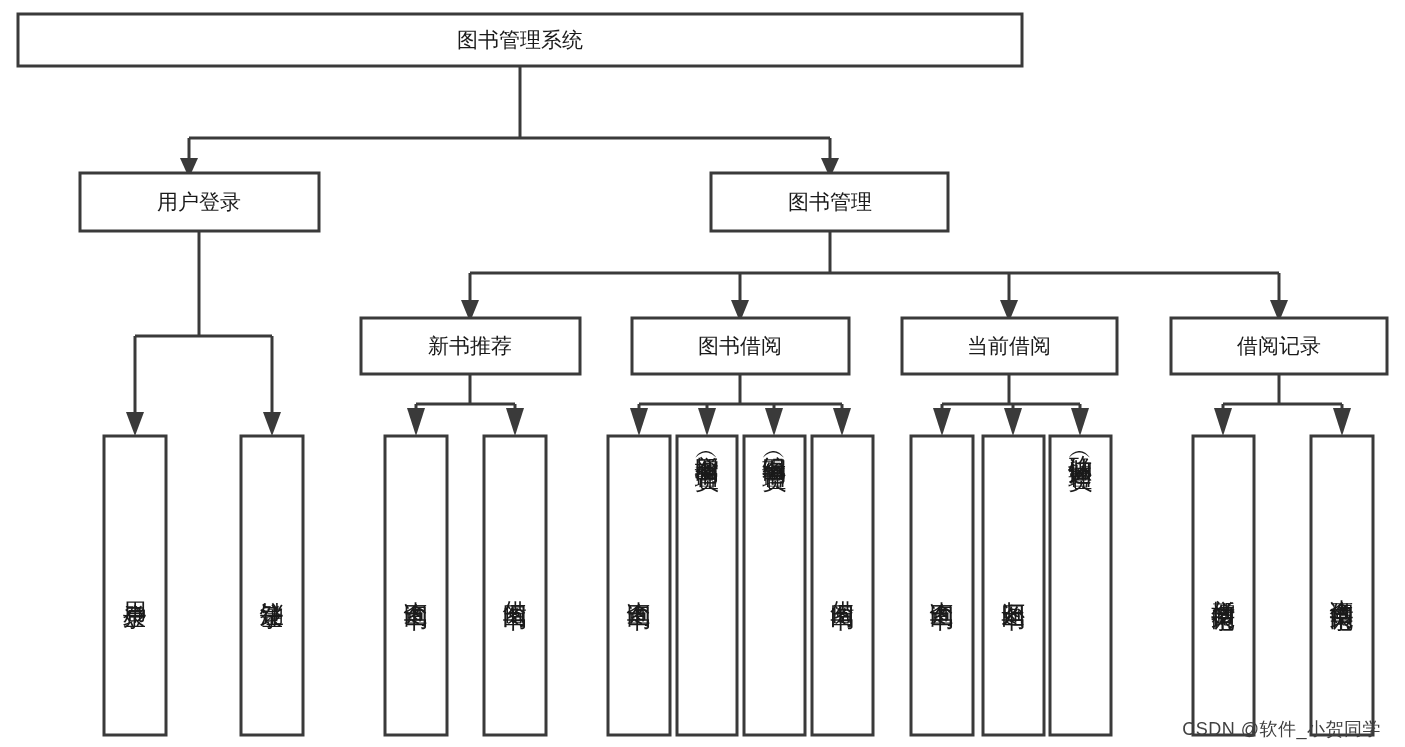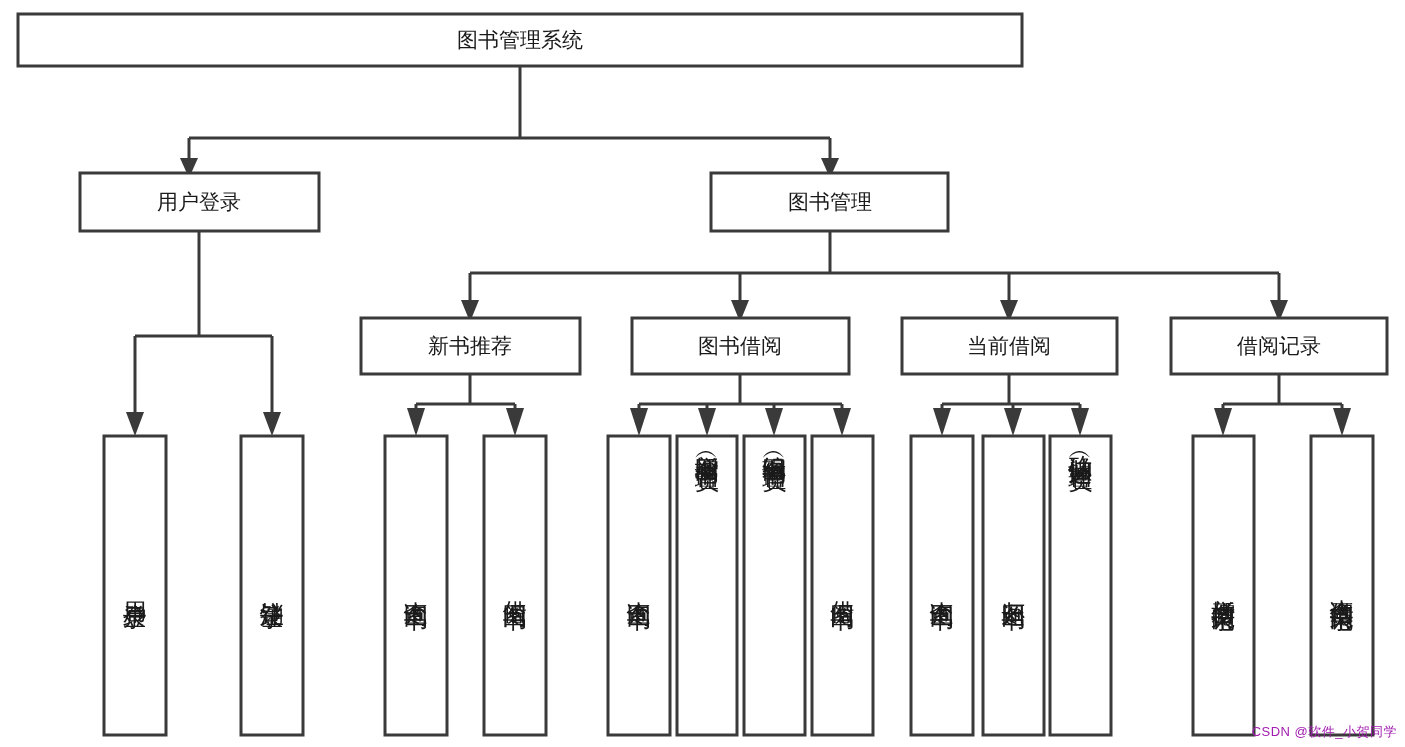--- a/index.html
+++ b/index.html
@@ -60,25 +60,25 @@
     letter-spacing: 2px;
     text-align: center;
     display: flex;
     align-items: center;
     justify-content: center;
     white-space: nowrap;
     pointer-events: none;
   }
   .watermark {
     position: absolute;
-    right: 8px;
+    right: 24px;
     bottom: 6px;
     font-family: "Liberation Sans", sans-serif;
-    font-size: 13px;
-    color: #a21caf;
+    font-size: 18px;
+    color: #404040;
     white-space: nowrap;
     letter-spacing: 0.5px;
   }
 </style>
 </head>
 <body>
 
 <div id="diagram-root">
 
   <svg id="flow-svg" viewBox="0 0 1405 747">

